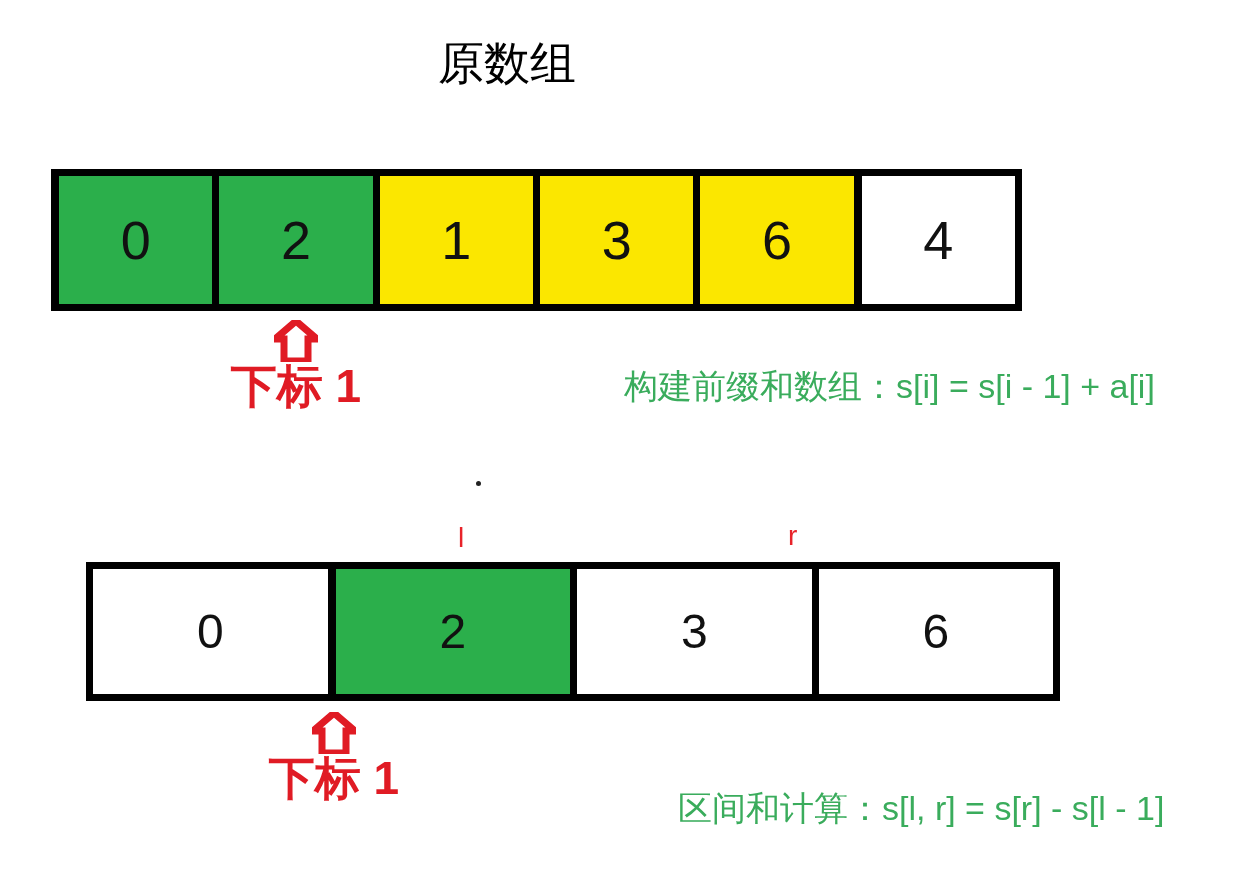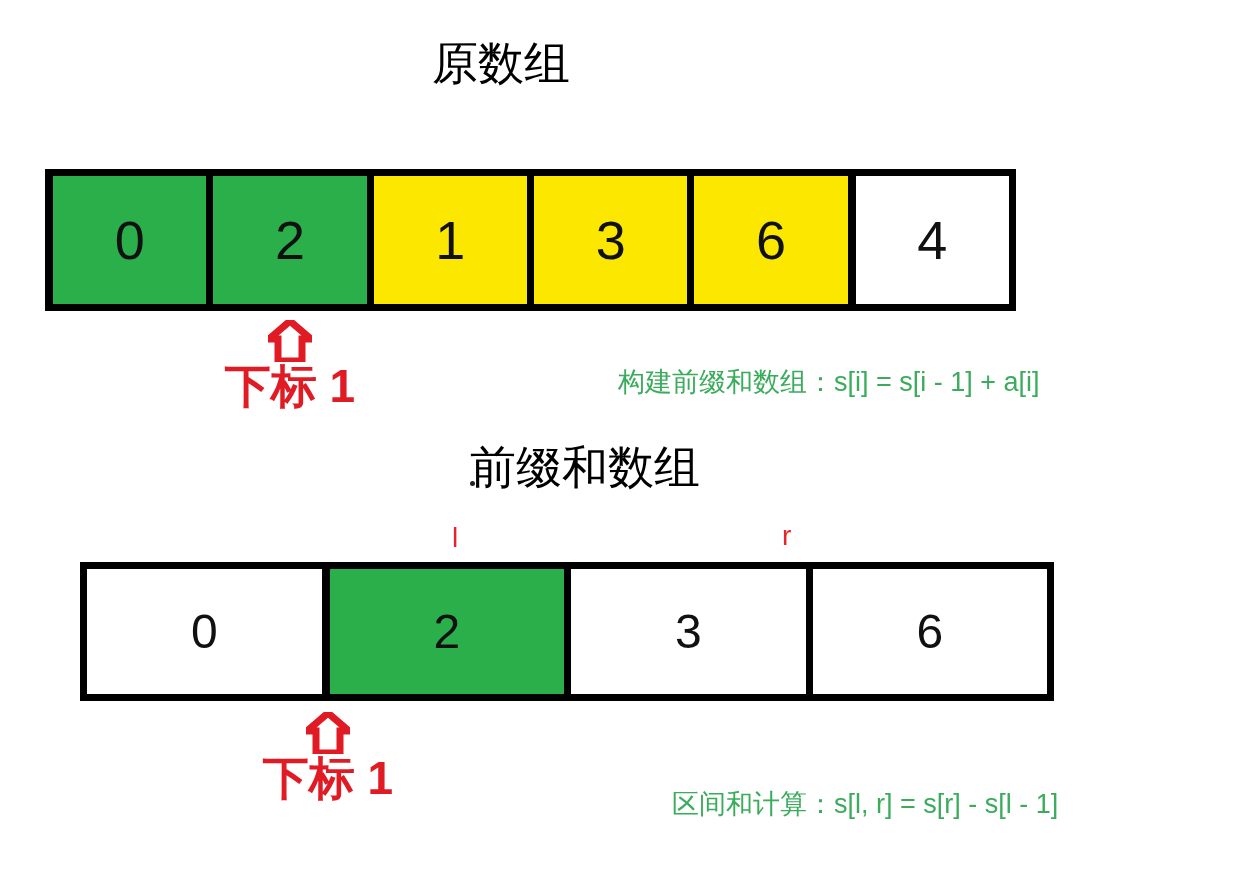--- a/index.html
+++ b/index.html
@@ -10,21 +10,21 @@
     width: 1249px;
     height: 871px;
     background: #ffffff;
     font-family: "Liberation Sans", "DejaVu Sans", sans-serif;
     position: relative;
     overflow: hidden;
   }
 
   .canvas {
     position: absolute;
-    left: 0; top: 0;
+    left: 6px; top: 0;
     width: 1173px;
     height: 871px;
   }
 
   
   .section-title {
     position: absolute;
     font-size: 46px;
     line-height: 1;
     color: #000000;
@@ -134,21 +134,21 @@
     line-height: 1;
     color: #E8232A;
     font-weight: 400;
   }
   #marker-l { left: 452px; top: 524px; }
   #marker-r { left: 782px; top: 522px; }
 
   
   .formula-note {
     position: absolute;
-    font-size: 27px;
+    font-size: 34px;
     line-height: 1;
     color: #3AAC5C;
     white-space: nowrap;
   }
   #formula-build { left: 618px; top: 369px; }
   #formula-range { left: 672px; top: 791px; }
 </style>
 </head>
 <body>
 
@@ -182,21 +182,20 @@
       <svg width="44" height="42" viewBox="0 0 44 42" xmlns="http://www.w3.org/2000/svg">
         <path d="M22 1 L43 19 L34 19 L34 41 L10 41 L10 19 L1 19 Z" fill="none" stroke="#E01B24" stroke-width="7" stroke-linejoin="miter"></path>
       </svg>
     </span>
     <span class="pointer-label">下标 1</span>
   </div>
 
   <div class="formula-note" id="formula-build">构建前缀和数组：s[i]  = s[i - 1] + a[i]</div>
 
   <div class="title-dot"></div>
-  <div class="section-title" id="title-prefix">前缀和数组</div>
 
   <div class="lr-marker" id="marker-l">l</div>
   <div class="lr-marker" id="marker-r">r</div>
 
   <div class="array-row" id="row-prefix">
     <div class="cell white">
       <span class="cell-value">0</span>
     </div>
     <div class="cell green">
       <span class="cell-value">2</span>

